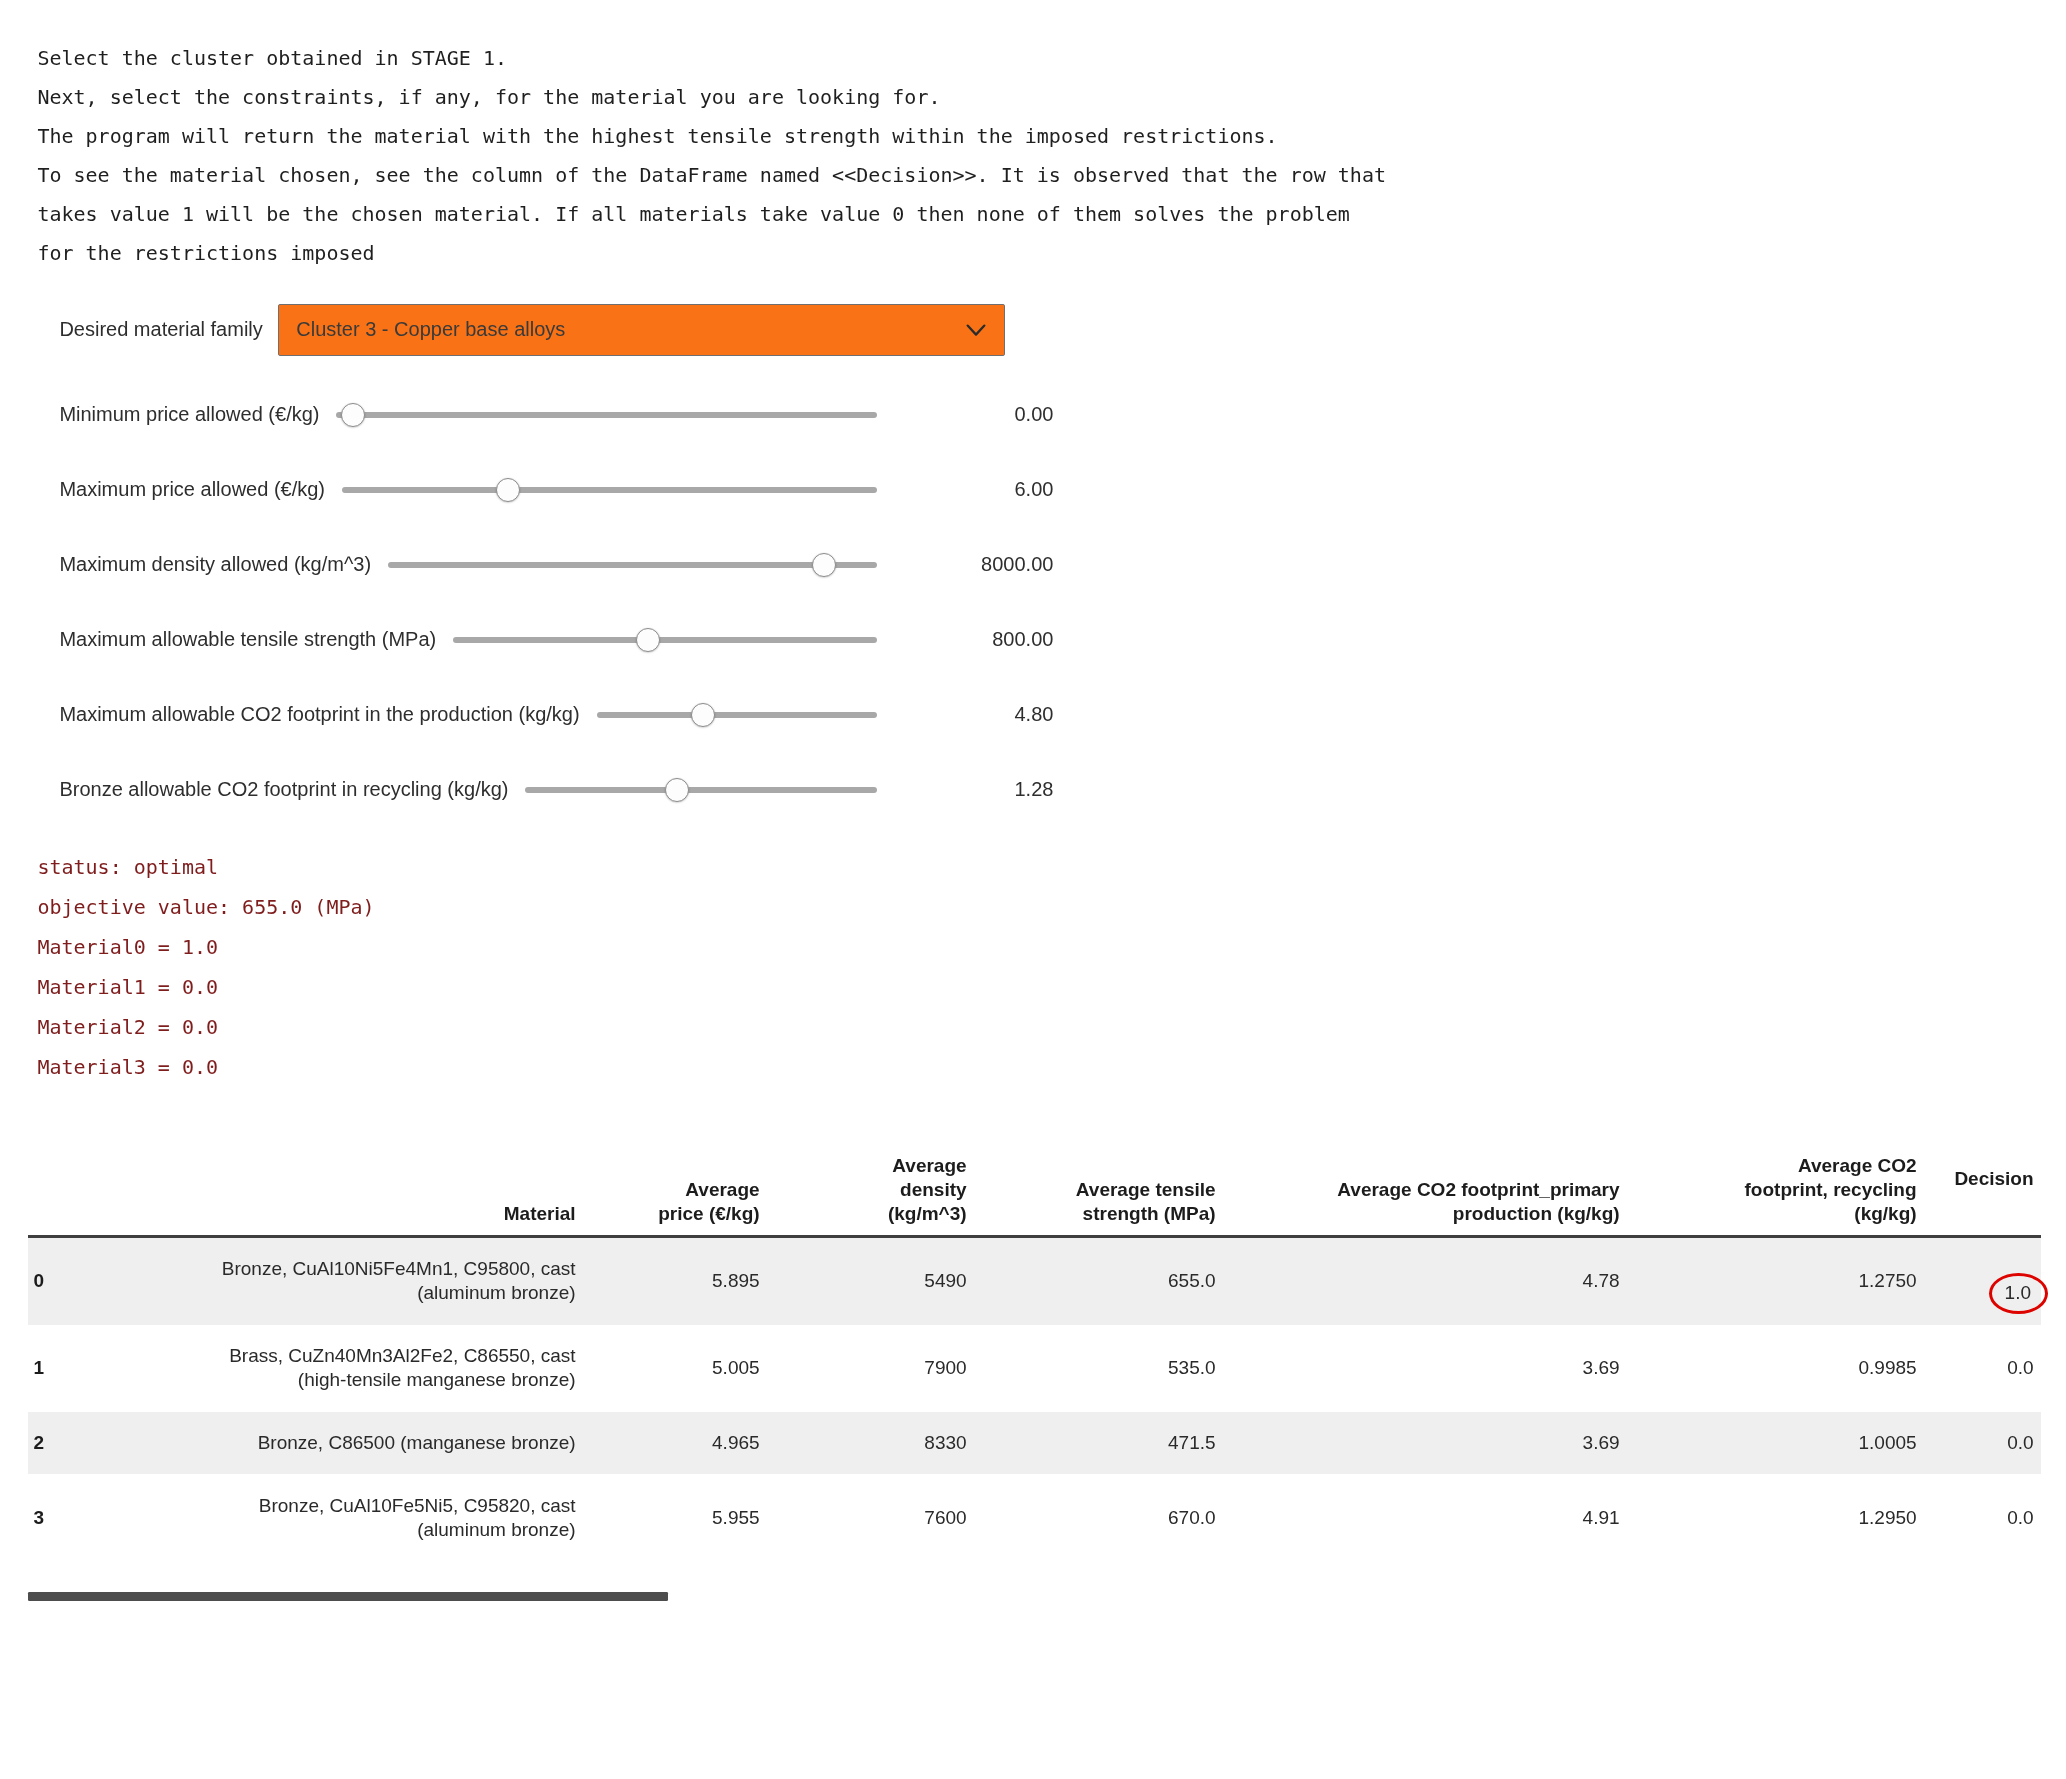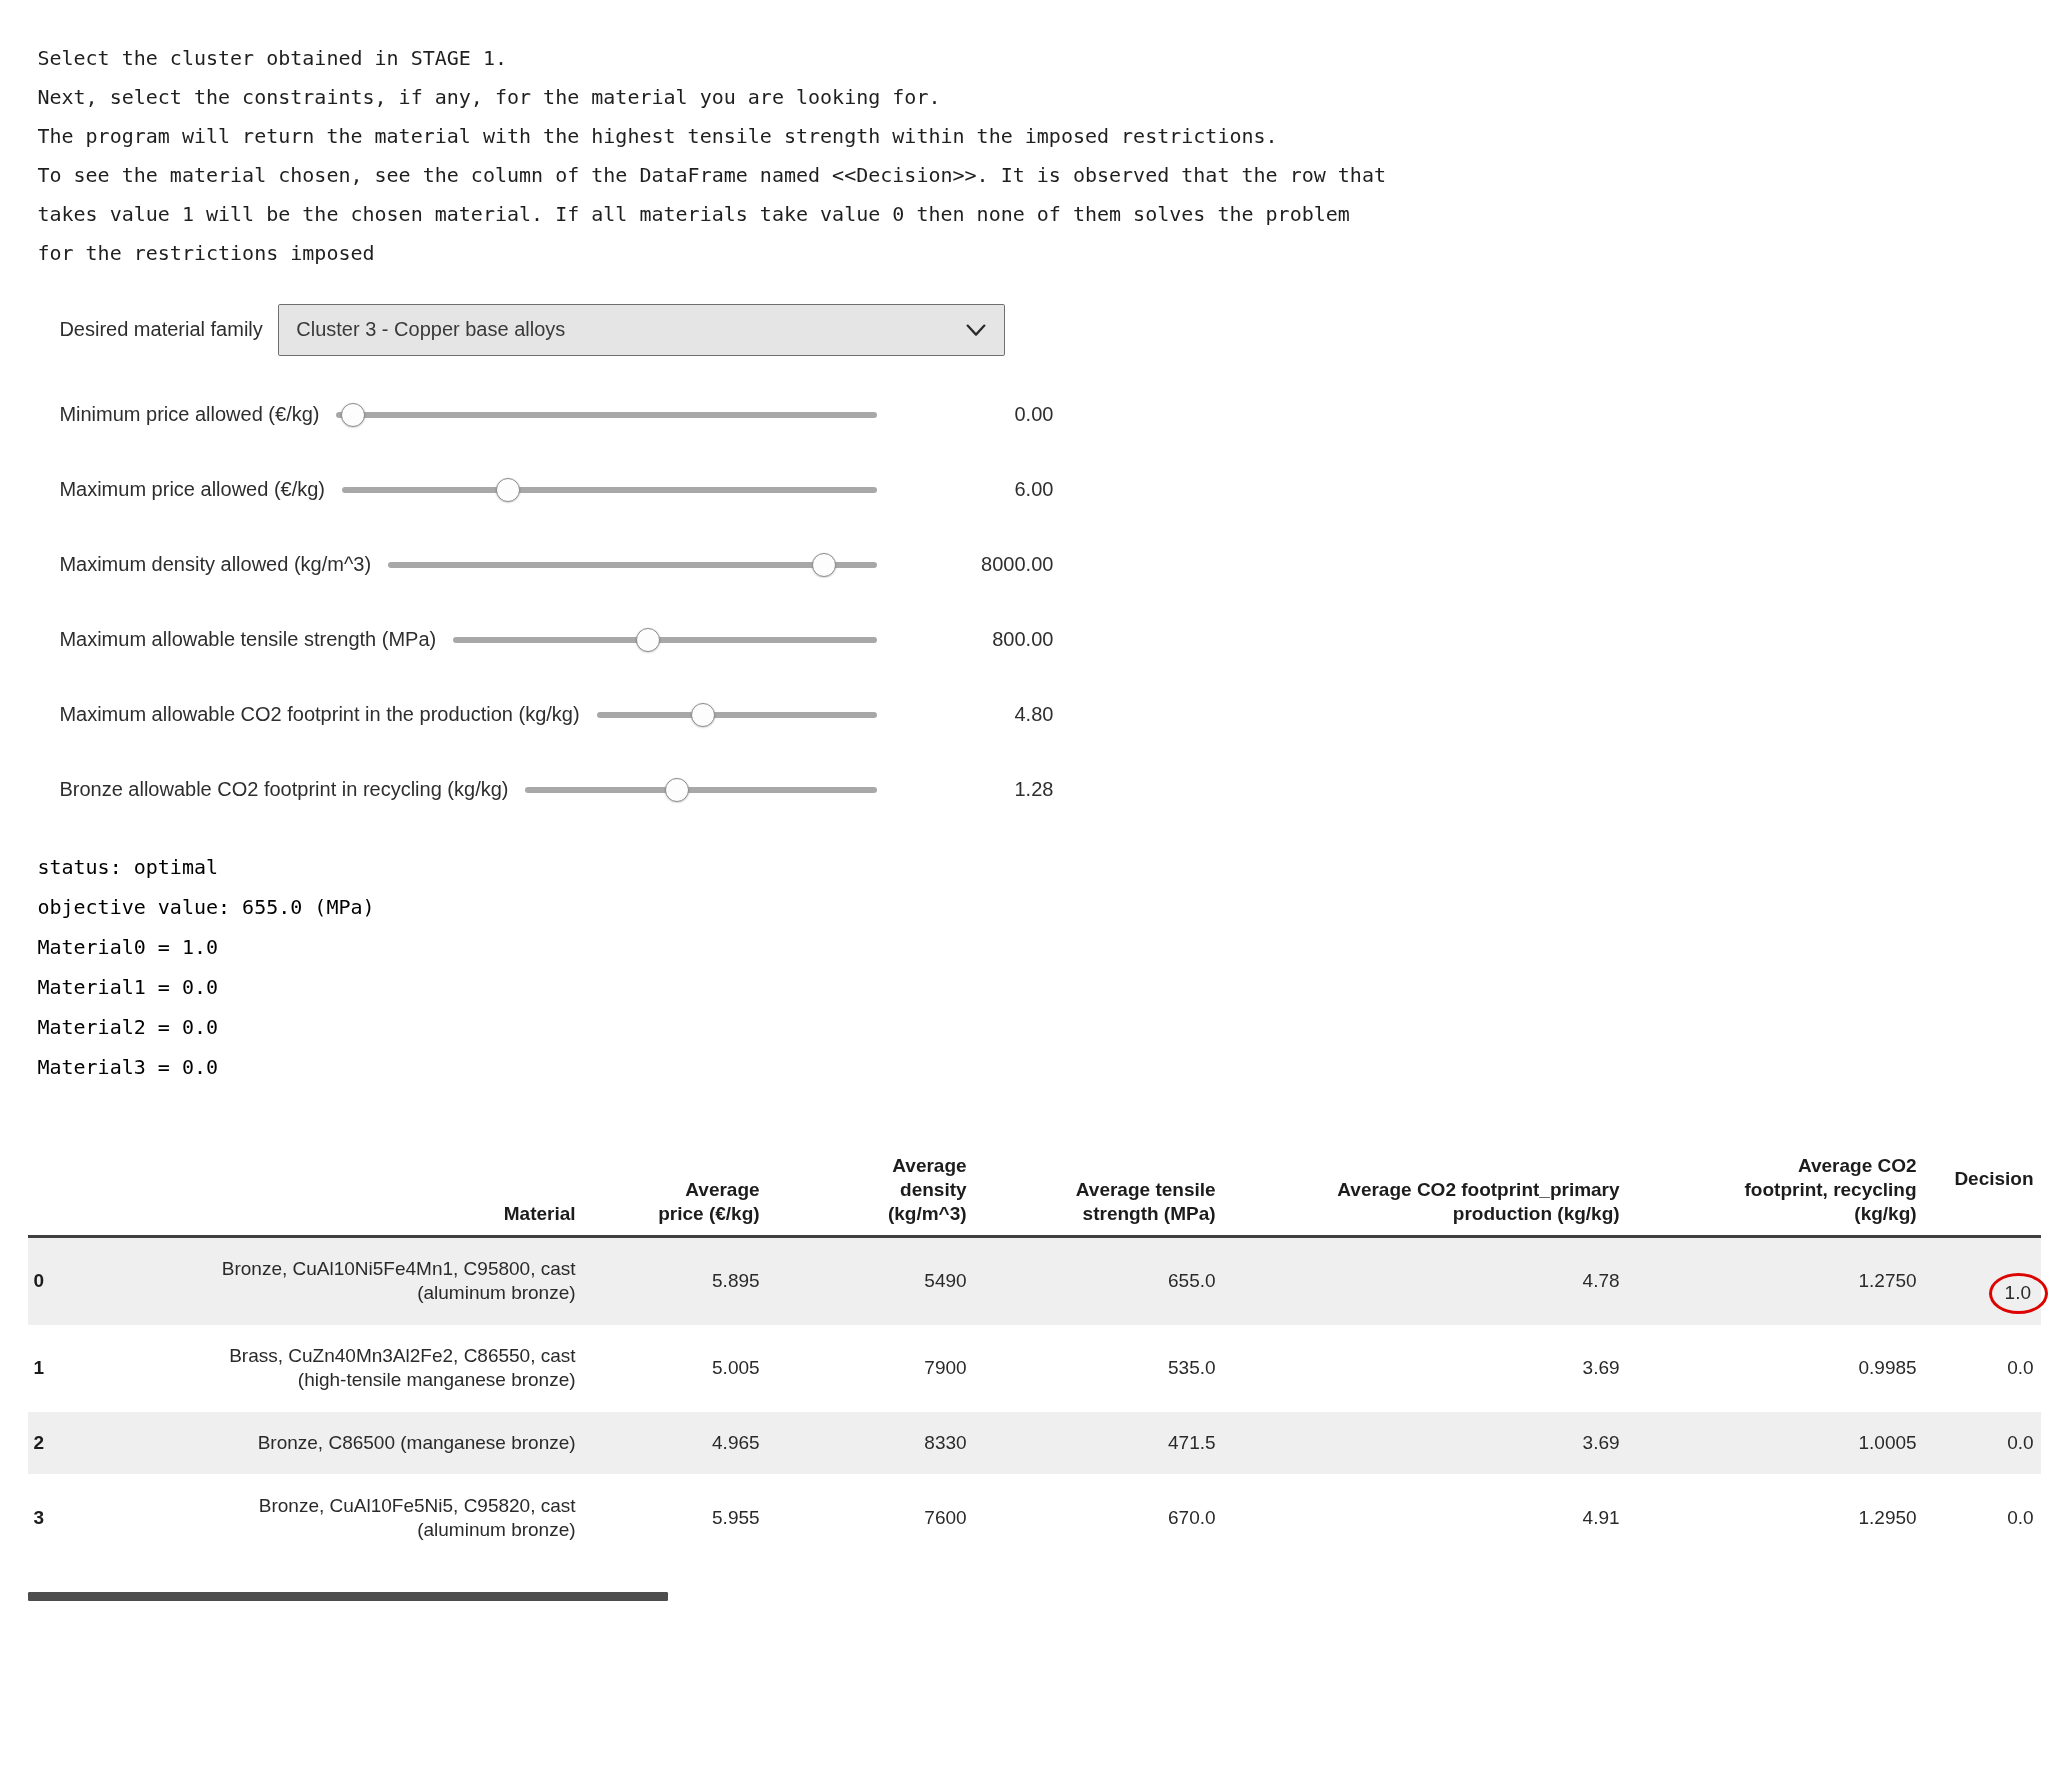--- a/index.html
+++ b/index.html
@@ -36,21 +36,21 @@
   .dropdown-row { height: 54px; margin-bottom: 20.7px; }
 
   .control-label { font-size: 20px; color: #2e2e2e; white-space: nowrap; margin-left: 31px; }
 
   .dropdown {
     margin-left: 15.5px;
     width: 727px;
     height: 52px;
     border: 1.3px solid #6f6f6f;
     border-radius: 1.9px;
-    background: #e5e5e5;
+    background: #f97316;
     display: flex;
     align-items: center;
     padding: 0 17px;
     cursor: pointer;
   }
   .dropdown-value { flex: 1; font-size: 20px; color: #3a3a3a; }
   .chevron { flex: none; width: 22px; height: 14.2px; }
 
   .slider-row { height: 75px; width: 1025px; }
   .slider-track {
@@ -81,21 +81,21 @@
     font-size: 20px;
     color: #2e2e2e;
   }
 
   .solver-output {
     margin: 19.4px 0 0 9px;
     font-family: "DejaVu Sans Mono", monospace;
     font-size: 20px;
     line-height: 40px;
     white-space: pre-line;
-    color: #000000;
+    color: #7f1d1d;
   }
 
   .table-wrap { margin-top: 62px; }
   table.dataframe {
     width: 100%;
     border-collapse: collapse;
     table-layout: fixed;
   }
   .dataframe thead tr { border-bottom: 3.2px solid #3f3f3f; }
   .dataframe th {

